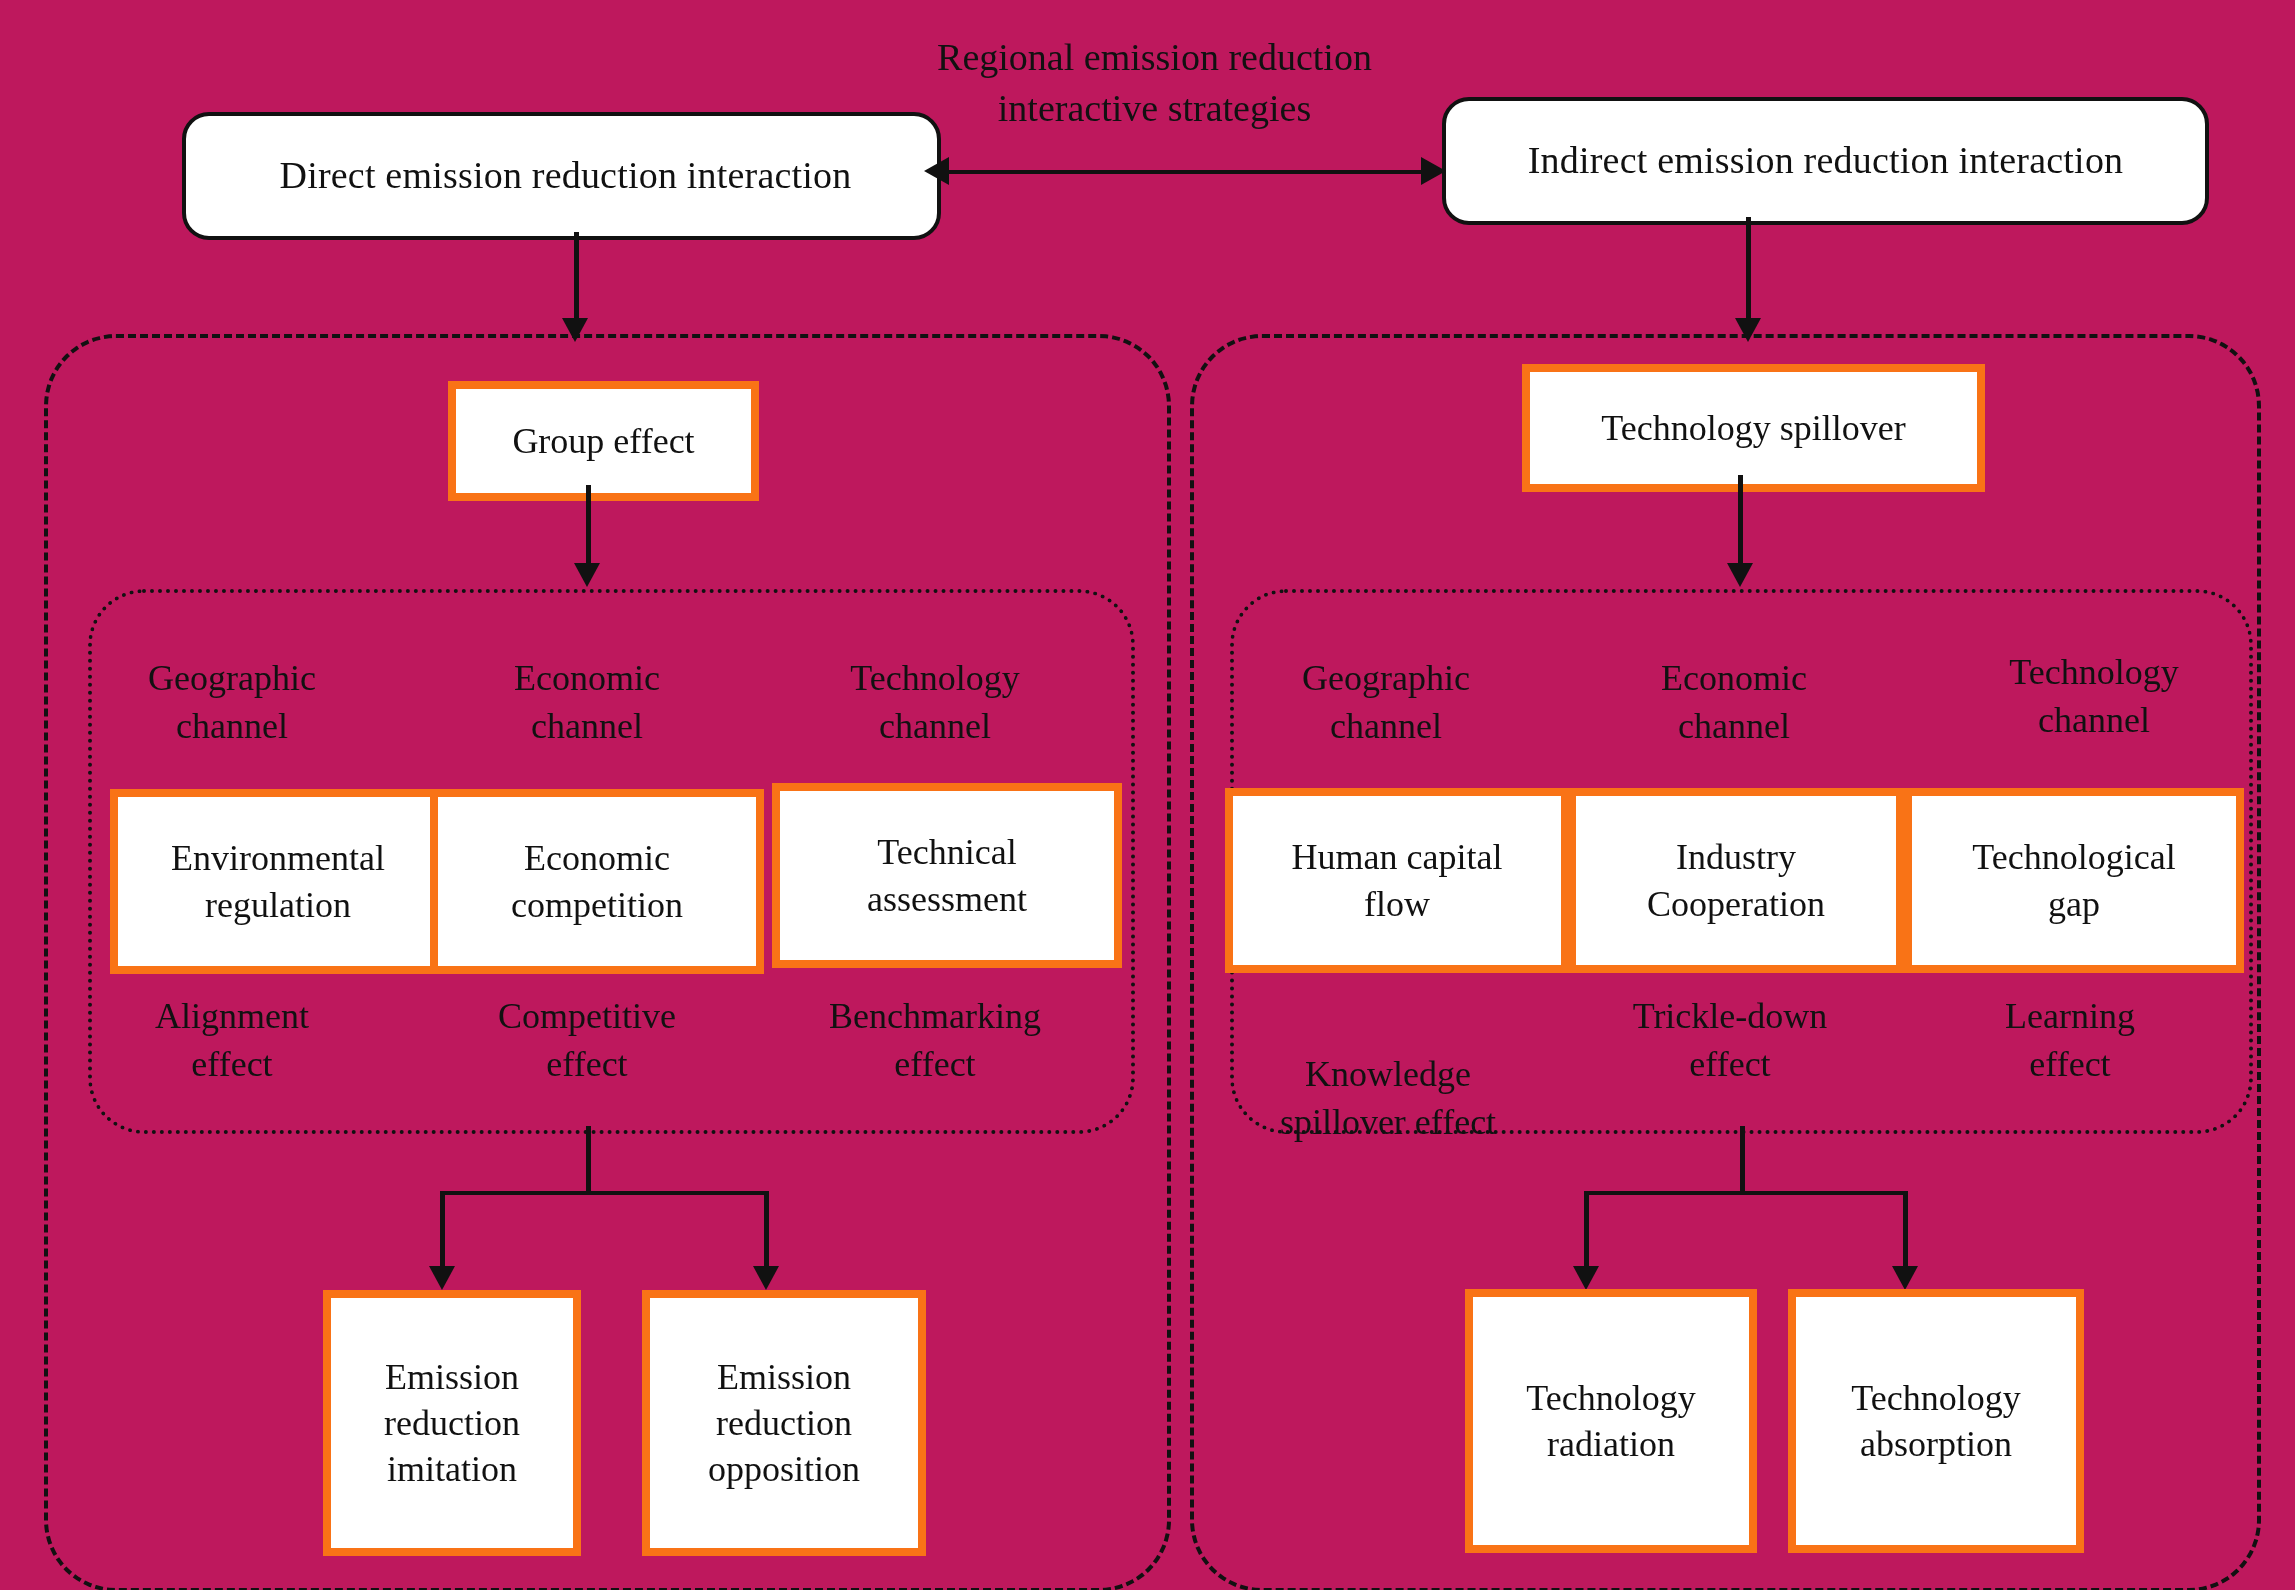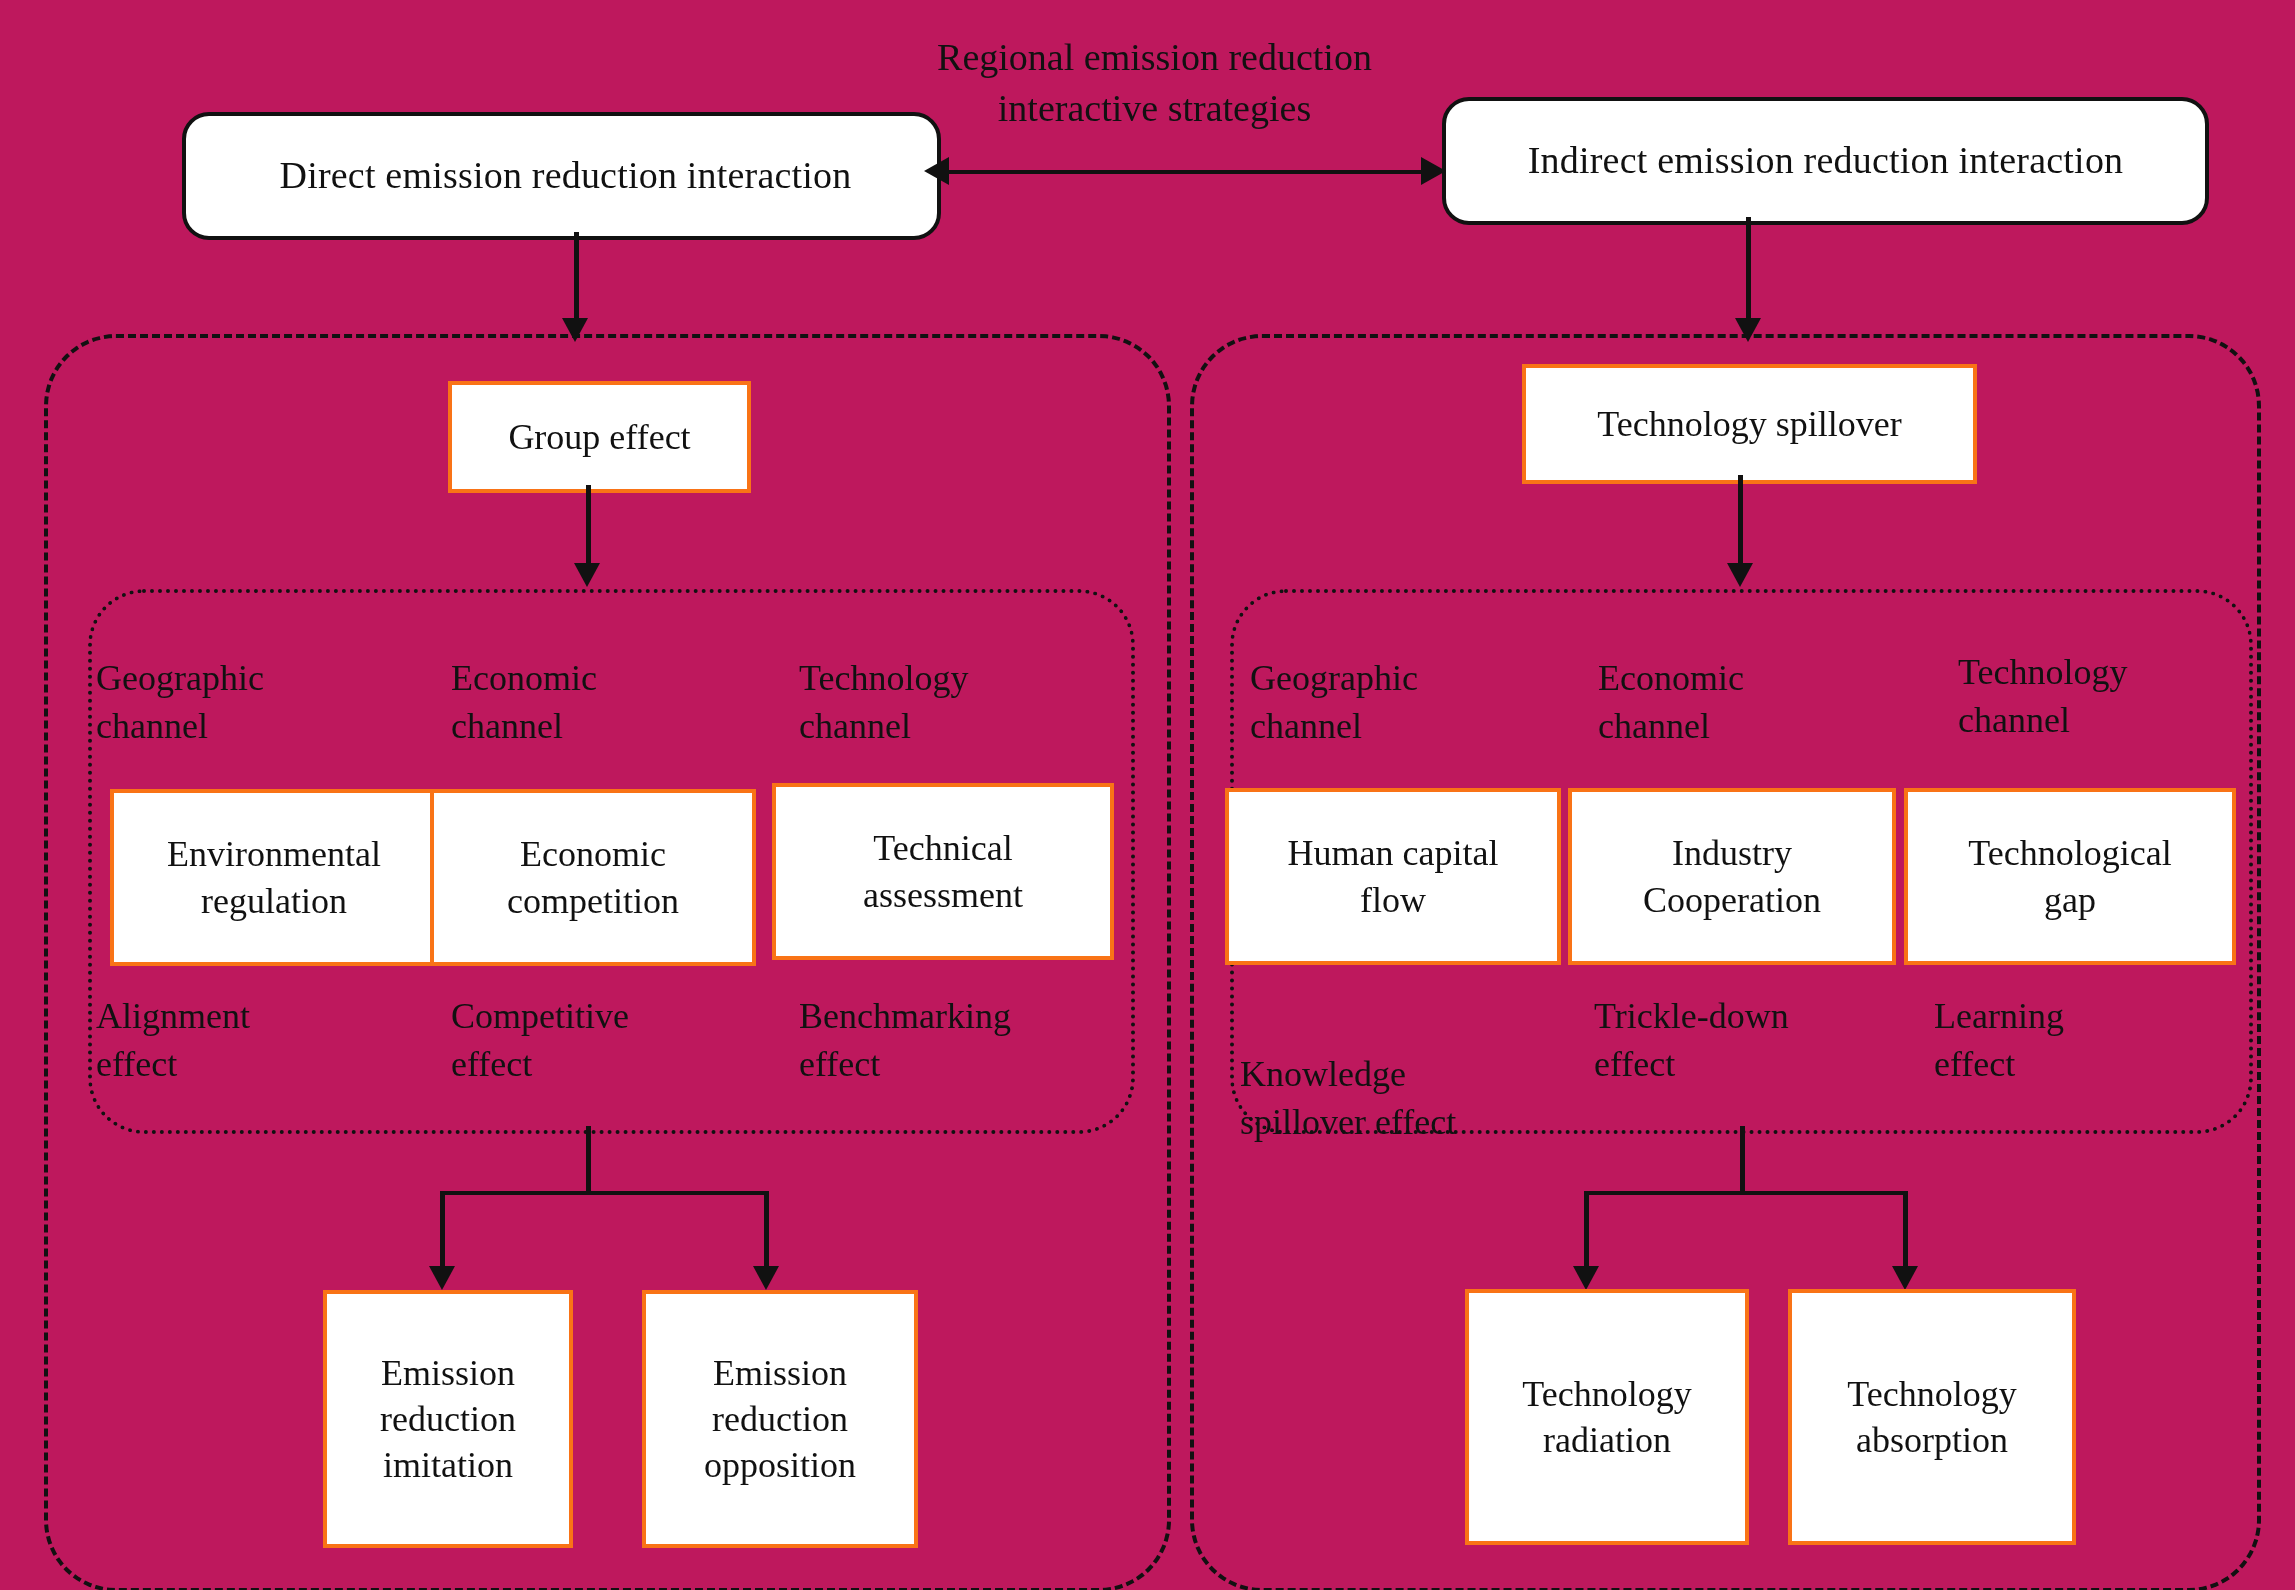--- a/index.html
+++ b/index.html
@@ -26,21 +26,21 @@
     justify-content:center;
     text-align:center;
     font-size:38px;
     line-height:1.15;
     letter-spacing:0.2px;
   }
 
   
   .rect{
     position:absolute;
-    border:4px solid #f97316;
+    border:8px solid #f97316;
     background:#fff;
     display:flex;
     align-items:center;
     justify-content:center;
     text-align:center;
     font-size:36px;
     line-height:1.28;
   }
 
   
@@ -53,20 +53,21 @@
   .panel-dotted{
     position:absolute;
     border:4px dotted #111;
     border-radius:56px;
     background:transparent;
   }
 
   
   .label{
     position:absolute;
+    text-align:center;
     font-size:36px;
     line-height:1.32;
     white-space:pre-line;
   }
   .title-label{
     position:absolute;
     text-align:center;
     font-size:38px;
     line-height:1.34;
     white-space:pre-line;

